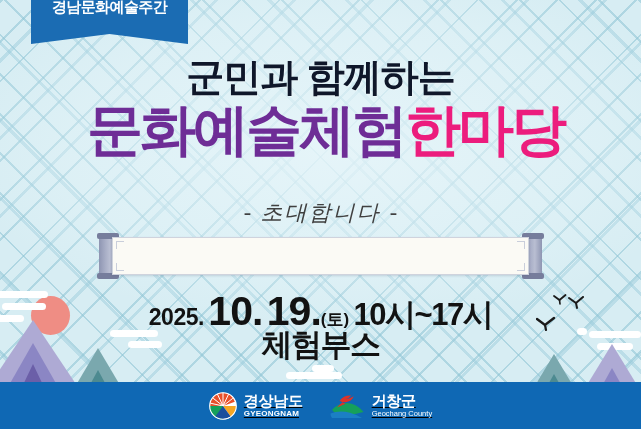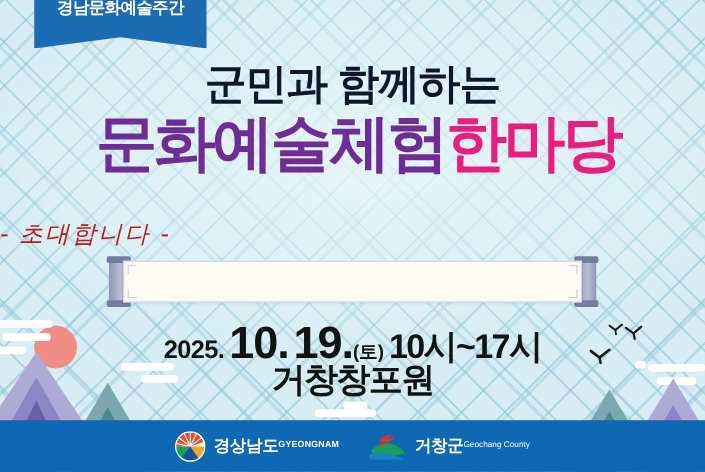--- a/index.html
+++ b/index.html
@@ -120,21 +120,21 @@
     display: flex;
     align-items: center;
     justify-content: center;
     gap: 26px;
   }
   .logo {
     display: flex;
     align-items: center;
     gap: 7px;
   }
-  .logo-text { display: flex; flex-direction: row; line-height: 1; }
+  .logo-text { display: flex; flex-direction: column; line-height: 1; text-decoration: underline; }
   .logo-ko {
     color: #ffffff;
     font-size: 15px;
     font-weight: bold;
     letter-spacing: -0.3px;
   }
   .logo-en {
     color: #ffffff;
     font-size: 8px;
     font-weight: bold;
@@ -168,23 +168,24 @@
     white-space: nowrap;
     margin-left: 10px;
   }
   .t-purple { color: #6e2d96; }
   .t-pink   { color: #ec1c7d; }
 
   .invite {
     position: absolute;
     left: 0; right: 0;
     top: 198px;
+    text-align: center;
     font-family: "DejaVu Sans", sans-serif;
     font-size: 22px;
-    color: #b91c1c;
+    color: #404040;
     letter-spacing: 2px;
     font-style: italic;
     font-weight: normal;
   }
   .invite .dash { font-style: normal; letter-spacing: 0; }
 
   
   .scroll-wrap {
     position: absolute;
     left: 99px;
@@ -360,21 +361,21 @@
       <span class="corner c-tr"></span>
       <span class="corner c-bl"></span>
       <span class="corner c-br"></span>
     </div>
   </div>
 
   <div class="datetime">
     <span class="d-year">2025.</span><span>&nbsp;</span><span class="d-big">10.</span><span>&nbsp;</span><span class="d-big">19.</span><span class="d-day">(토)</span><span>&nbsp;</span><span class="d-time">10시~17시</span>
   </div>
 
-  <div class="venue">거창창포원</div>
+  <div class="venue">체험부스</div>
 
   <div class="bottom-bar"></div>
   <div class="logo-row">
 
     <div class="logo">
       <svg width="28" height="28" viewBox="0 0 40 40">
         <circle cx="20" cy="20" r="19" fill="#ffffff"></circle>
         <path d="M20 20 L20 1 A19 19 0 0 1 37 14 Z" fill="#e8502a"></path>
         <path d="M20 20 L5 8 A19 19 0 0 1 20 1 Z" fill="#e8502a"></path>
         <path d="M20 20 L1 20 A19 19 0 0 1 5 8 Z" fill="#e8502a"></path>

